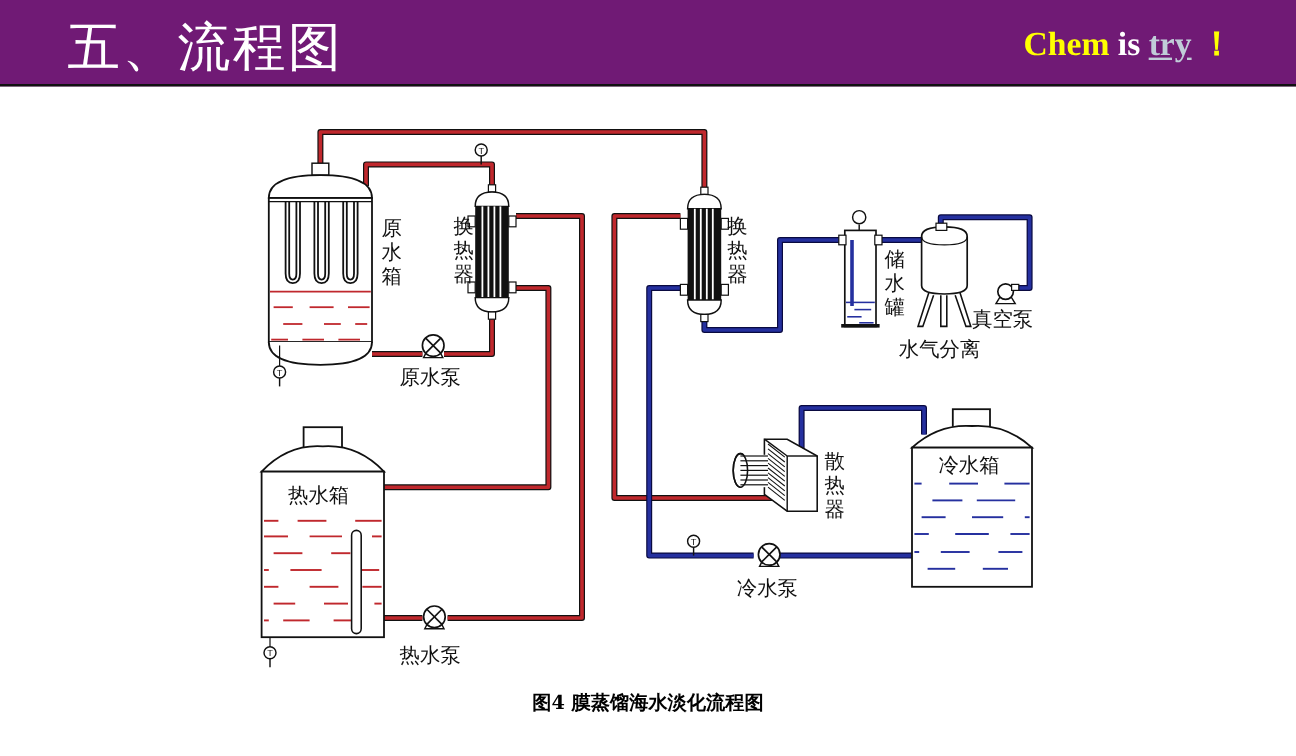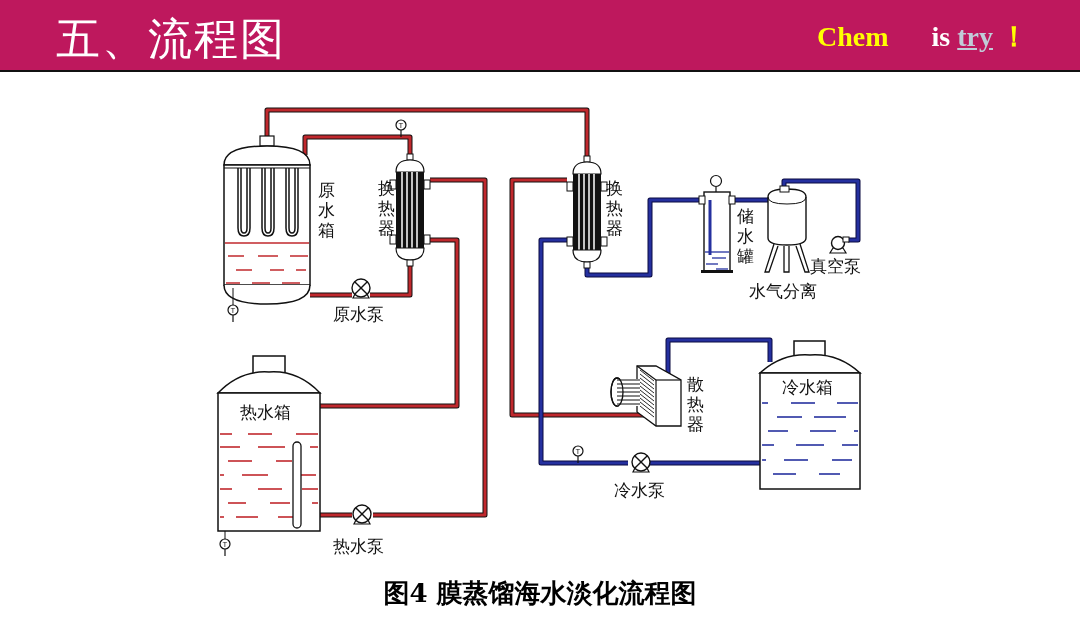--- a/index.html
+++ b/index.html
@@ -1,30 +1,30 @@
 <!DOCTYPE html>
 <html><head>
 <meta charset="utf-8">
 <style>
   html, body { margin:0; padding:0; }
   body { width:1080px; height:630px; background:#ffffff; position:relative; overflow:hidden;
          font-family:"DejaVu Sans", sans-serif; }
-  .header { position:absolute; left:0; top:0; width:1080px; height:72px; background:#be185d;
+  .header { position:absolute; left:0; top:0; width:1080px; height:72px; background:#701a75;
             border-bottom:2px solid #111; box-sizing:border-box; }
   .slide-title { position:absolute; left:56px; top:10px; font-size:44px; color:#ffffff;
                  font-family:"DejaVu Sans", sans-serif; letter-spacing:2px; }
   .motto { position:absolute; right:52px; top:18px; font-size:28px; font-weight:bold;
            font-family:"Liberation Serif", serif; }
   .motto .y { color:#ffff00; }
-  .motto .w { color:#ffffff;margin-left:36px; }
+  .motto .w { color:#ffffff; }
   .motto .g { color:#c0ccd8;text-decoration:underline; }
   svg.diagram { position:absolute; left:0; top:0; }
   .lbl { font-family:"DejaVu Sans", sans-serif; font-size:17px; fill:#111; }
   .caption { position:absolute; left:0; width:1080px; top:576px; text-align:center;
-             font-family:"DejaVu Serif", serif; font-weight:bold; font-size:26px; color:#000; }
+             font-family:"DejaVu Serif", serif; font-weight:bold; font-size:16px; color:#000; }
 </style>
 </head>
 <body>
 
 <div class="header">
   <div class="slide-title">五、流程图</div>
   <div class="motto">
     <span class="y">Chem</span>
     <span class="w">is</span>
     <span class="g">try</span>

